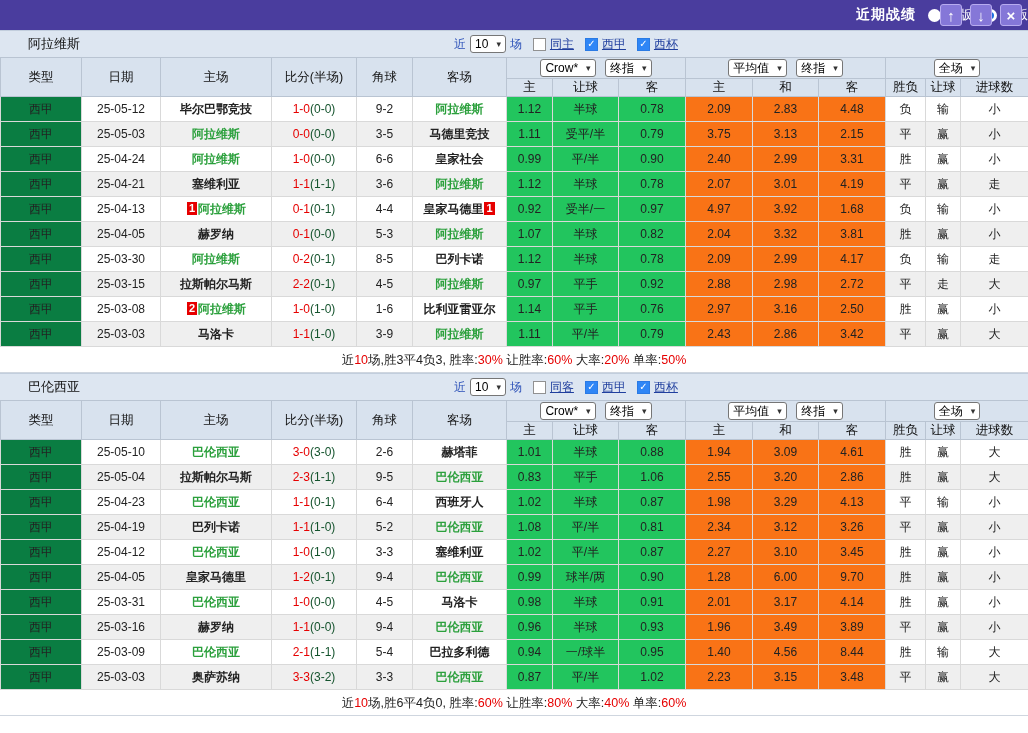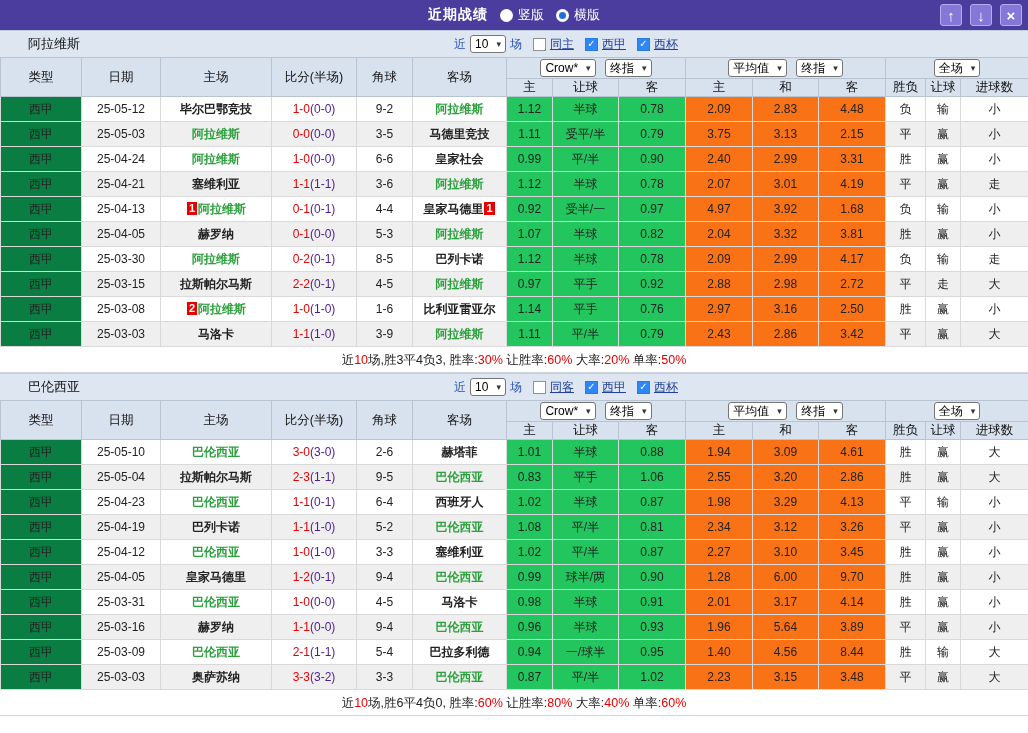--- a/index.html
+++ b/index.html
@@ -3,21 +3,21 @@
 <meta charset="utf-8">
 <style>
   * { box-sizing: border-box; }
   html,body { margin:0; padding:0; }
   body {
     width:1028px; height:733px; overflow:hidden; background:#fff;
     font-family:"Liberation Sans","DejaVu Sans",sans-serif; font-size:12px; color:#222;
   }
   
   .titlebar { height:30px; background:#4a3d9e; position:relative;
-    display:flex; align-items:center; justify-content:center; gap:12px; }
+    display:flex; align-items:center; justify-content:flex-end; gap:12px; }
   .titlebar .title { color:#fff; font-weight:bold; font-size:14px; letter-spacing:1px; }
   .radio-group { display:flex; align-items:center; gap:5px; color:#fff; font-size:13px; }
   .radio { width:13px; height:13px; background:#fff; border-radius:50%;
     display:inline-flex; align-items:center; justify-content:center; cursor:pointer; }
   .radio .dot { width:7px; height:7px; border-radius:50%; background:#1d6fe0; display:none; }
   .radio.on .dot { display:block; }
   .winbtns { position:absolute; right:6px; top:4px; display:flex; gap:8px; }
   .wbtn { width:22px; height:22px; background:#8577d8; border:1px solid #b7abef; border-radius:3px;
     color:#fff; font-size:15px; font-weight:bold; display:flex; align-items:center; justify-content:center;
     cursor:pointer; line-height:1; }
@@ -41,21 +41,21 @@
   .grid thead th { background:#d8e2ee; border:1px solid #b9c4d2; font-weight:normal;
     font-size:12.5px; color:#111; }
   .grid tr.frow th { height:21px; }
   .grid tr.srow th { height:18px; }
   .fcell .select { margin:0 3px; }
   .grid tbody td { height:25px; border:1px solid #d9d9d9; font-size:12px; color:#222; }
   td.c-type { background:#0a7d42; color:#fff; }
   tr.even td.zebra { background:#efefef; }
   td.c-asia { background:#22c55e; }
   td.c-euro { background:#f97316; }
-  .ft { color:#e60000; } .ht { color:#4c1d95; }
+  .ft { color:#e60000; } .ht { color:#14532d; }
   .tname { cursor:pointer;font-weight:bold; }
   .tg { color:#2ba03c; }
   .badge { display:inline-block; background:#e60000; color:#fff; font-size:11px; font-weight:bold;
     line-height:13px; padding:0 2px; margin:0 1px; vertical-align:1px; }
   .c-red { color:#e60000; } .c-green { color:#22a12f; } .c-blue { color:#3333cc; }
   
   .summary { height:26px; line-height:26px; text-align:center; font-size:12.5px; color:#222;
     background:#fff; border-bottom:1px solid #cfd6df; }
   .sred { color:#e60000; }
 </style>
@@ -565,21 +565,21 @@
       <td class="c-type">西甲</td>
       <td class="zebra">25-03-16</td>
       <td class="zebra"><span class="tname">赫罗纳</span></td>
       <td class="zebra"><span class="ft">1-1</span><span class="ht">(0-0)</span></td>
       <td class="zebra">9-4</td>
       <td class="zebra"><span class="tname tg">巴伦西亚</span></td>
       <td class="c-asia">0.96</td>
       <td class="c-asia">半球</td>
       <td class="c-asia">0.93</td>
       <td class="c-euro">1.96</td>
-      <td class="c-euro">5.64</td>
+      <td class="c-euro">3.49</td>
       <td class="c-euro">3.89</td>
       <td class="zebra c-green">平</td>
       <td class="zebra c-red">赢</td>
       <td class="zebra c-blue">小</td>
     </tr>
     <tr class="odd">
       <td class="c-type">西甲</td>
       <td class="zebra">25-03-09</td>
       <td class="zebra"><span class="tname tg">巴伦西亚</span></td>
       <td class="zebra"><span class="ft">2-1</span><span class="ht">(1-1)</span></td>

